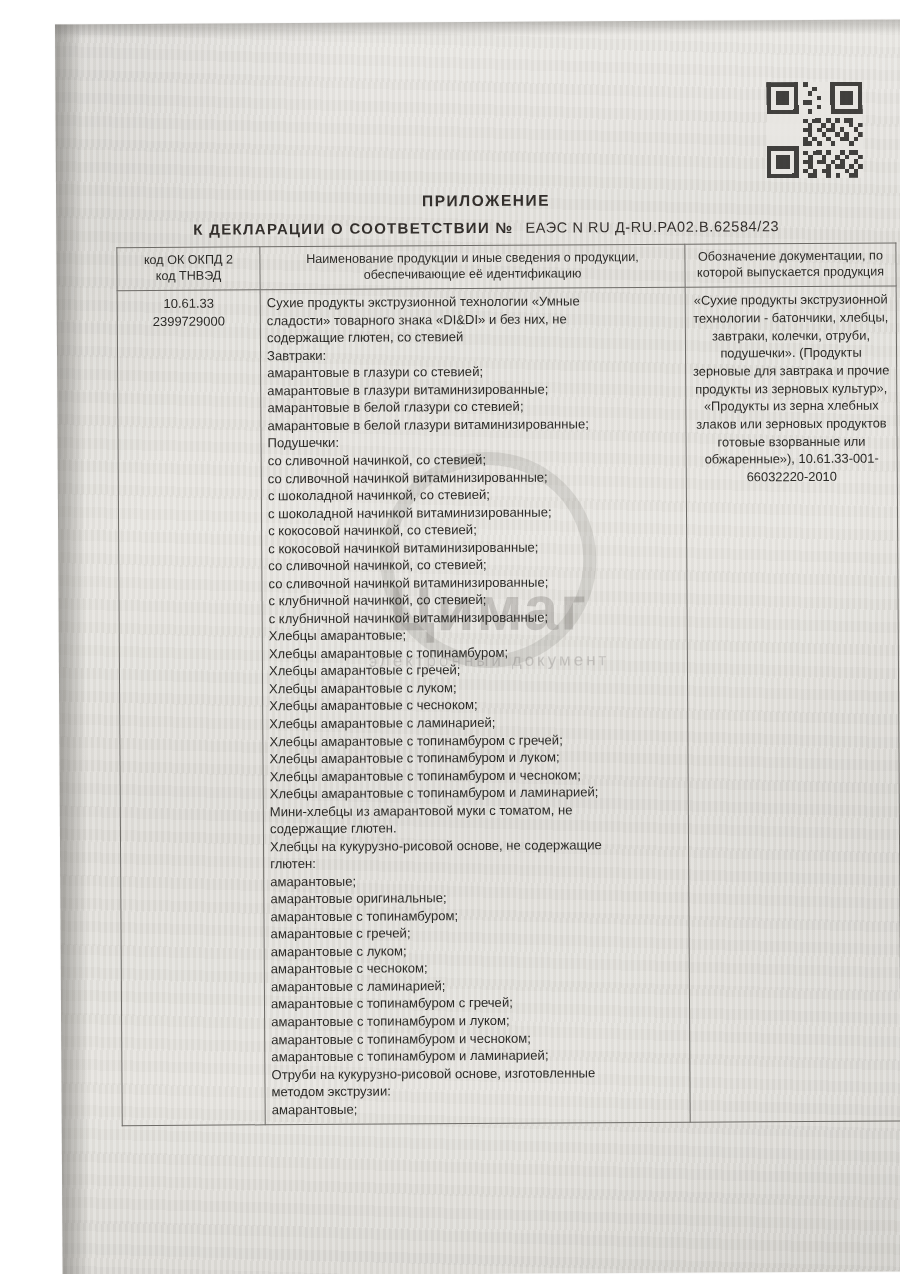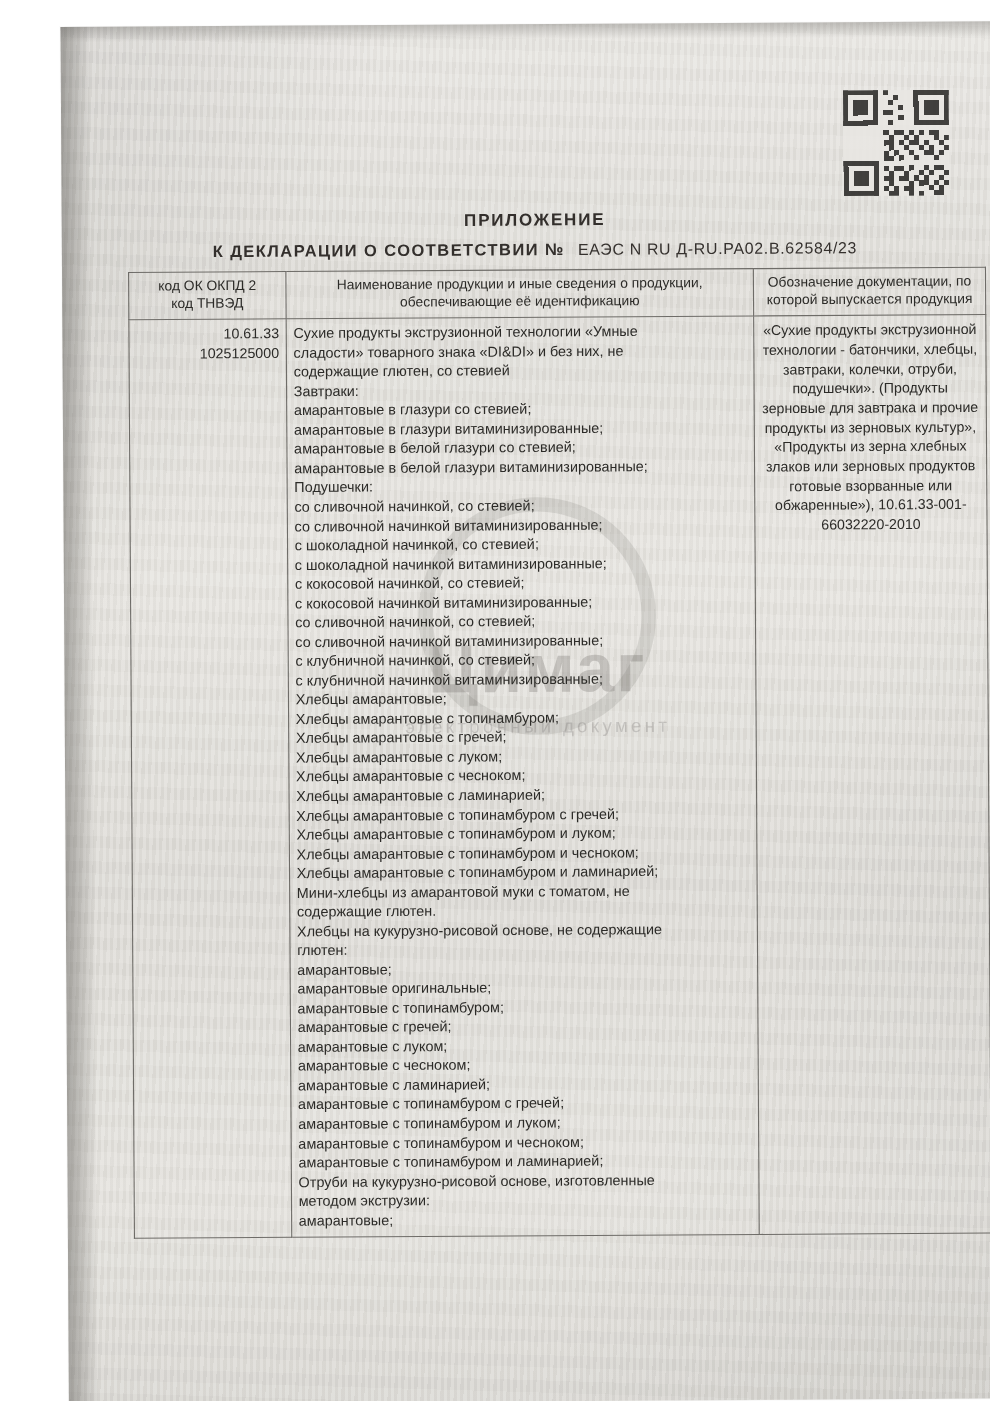--- a/index.html
+++ b/index.html
@@ -162,21 +162,21 @@
     line-height: 1.34;
     padding-top: 7px;
   }
   td.docs-cell {
     text-align: center;
     font-size: 12.9px;
     line-height: 1.37;
     padding-top: 26px;
   }
   .name-line { white-space: pre-wrap; }
-  .code-line { display: block; text-align: right; }
+  .code-line { display: block; }
   .docs-para { white-space: pre-wrap; }
 </style>
 </head>
 <body>
 
 <div id="scan-sheet">
   <div id="scan-noise"></div>
   <div id="left-shadow"></div>
   <div id="top-shadow"></div>
 
@@ -296,21 +296,21 @@
           </th>
           <th class="col-docs">
             <div class="th-inner">Обозначение документации, по которой выпускается продукция</div>
           </th>
         </tr>
       </thead>
       <tbody>
         <tr>
           <td class="code-cell">
             <span class="code-line">10.61.33</span>
-            <span class="code-line">1025125000</span>
+            <span class="code-line">2399729000</span>
           </td>
           <td class="name-cell">
             <div id="name-lines">
                 <div class="name-line">Сухие продукты экструзионной технологии «Умные</div>
                 <div class="name-line">сладости» товарного знака «DI&amp;DI» и без них, не</div>
                 <div class="name-line">содержащие глютен, со стевией</div>
                 <div class="name-line">Завтраки:</div>
                 <div class="name-line">амарантовые в глазури со стевией;</div>
                 <div class="name-line">амарантовые в глазури витаминизированные;</div>
                 <div class="name-line">амарантовые в белой глазури со стевией;</div>

